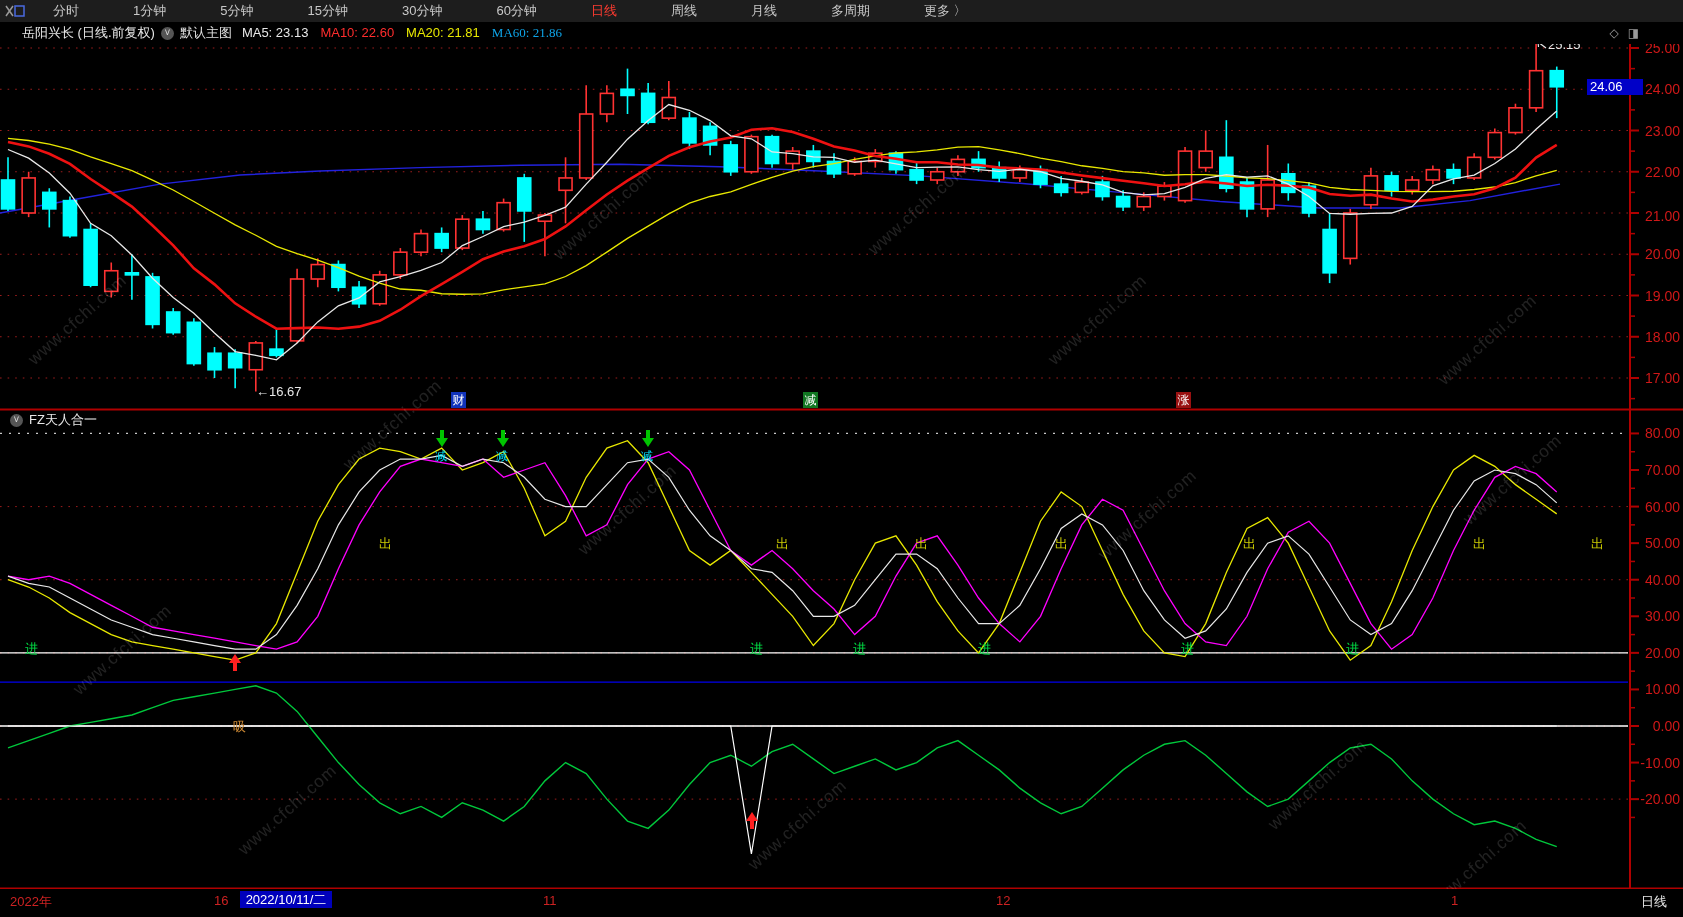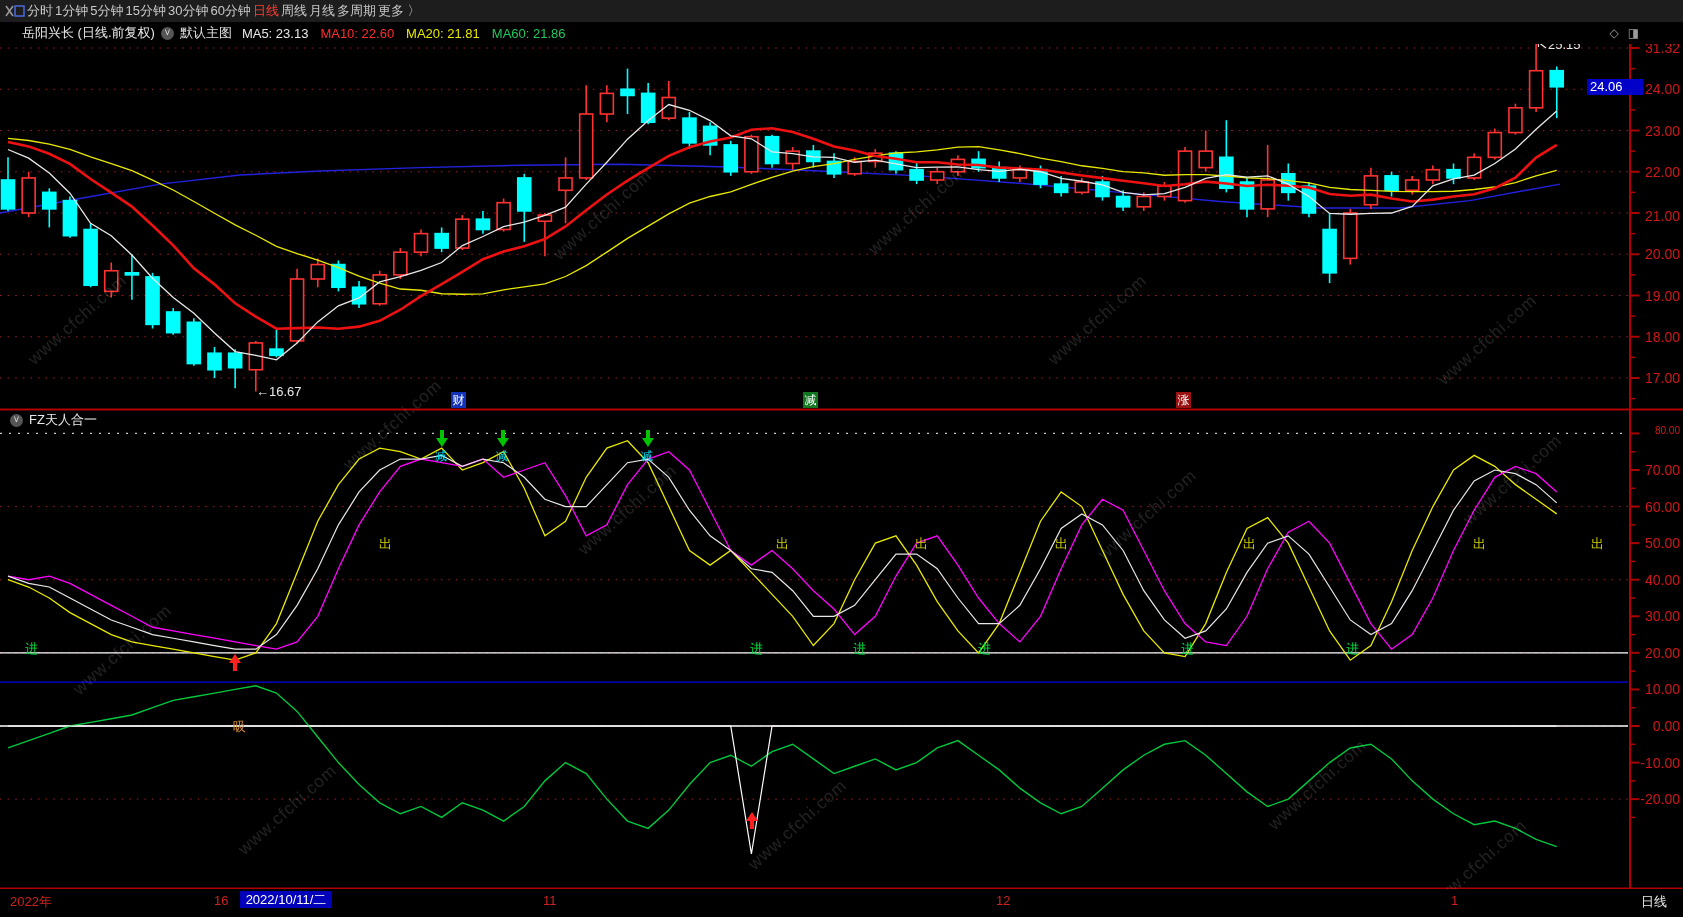--- a/index.html
+++ b/index.html
@@ -1,21 +1,21 @@
 <!DOCTYPE html>
 <html><head>
 <meta charset="utf-8">
 <style>
   html,body{margin:0;padding:0;background:#000;}
   #app{position:relative;width:1683px;height:917px;background:#000;overflow:hidden;
        font-family:"Liberation Sans","DejaVu Sans",sans-serif;}
   
   #topbar{position:absolute;left:0;top:0;width:1683px;height:22px;background:#1d1d1d;
           border-bottom:1px solid #000;display:flex;align-items:center;font-size:13px;color:#c8c8c8;z-index:5;}
-  #topbar .tab,#topbar .btn{padding:0 1px;cursor:default;white-space:nowrap;line-height:22px;}
+  #topbar .tab,#topbar .btn{padding:0 27px;cursor:default;white-space:nowrap;line-height:22px;}
   #topbar .active{color:#ff3b30;}
   #topbar-right{margin-left:auto;display:flex;}
   #app-icon{width:22px;height:16px;margin-left:4px;display:inline-block;}
   
   #infobar{position:absolute;left:0;top:22px;width:1683px;height:22px;background:#000;
            display:flex;align-items:center;font-size:13px;z-index:5;padding-left:16px;}
   #stock-title{color:#e8e8e8;margin-left:6px;}
   .circ-icon{width:13px;height:13px;border-radius:50%;background:#555;color:#ddd;font-size:10px;
              line-height:12px;text-align:center;margin:0 6px;display:inline-block;}
   #chart-style-label{color:#e0e0e0;margin-right:10px;}
@@ -77,21 +77,21 @@
   </div>
 
   <div id="infobar">
     <span id="stock-title">岳阳兴长 (日线.前复权)</span>
     <span class="circ-icon">˅</span>
     <span id="chart-style-label">默认主图</span>
     <span id="ma-fields" style="display:flex">
         <span class="ma-field" style="color: rgb(232, 232, 232);">MA5: 23.13</span>
         <span class="ma-field" style="color: rgb(255, 45, 45);">MA10: 22.60</span>
         <span class="ma-field" style="color: rgb(232, 232, 0);">MA20: 21.81</span>
-        <span class="ma-field" style="color: #22c55e;">MA60: 21.86</span>
+        <span class="ma-field" style="color: #0ea5e9; font-family: Liberation Serif, serif;">MA60: 21.86</span>
       </span>
     <span id="infobar-icons">
       <span>◇</span>
       <span>◨</span>
     </span>
   </div>
 
   <svg id="chart-svg" width="1683" height="917">
       <line x1="0" y1="378" x2="1628" y2="378" stroke="#9b1c1c" stroke-width="1" stroke-dasharray="1.6 6"></line>
       <line x1="0" y1="336.75" x2="1628" y2="336.75" stroke="#9b1c1c" stroke-width="1" stroke-dasharray="1.6 6"></line>
@@ -337,30 +337,30 @@
       <rect x="646" y="430" width="4" height="8" fill="#00c400"></rect>
       <path d="M642,438 h12 l-6,9 z" fill="#00c400"></path>
       <path d="M235,654 l-6,9 h12 z" fill="#ff2020"></path>
       <rect x="233" y="663" width="4" height="8" fill="#ff2020"></rect>
       <path d="M752,812 l-6,9 h12 z" fill="#ff2020"></path>
       <rect x="750" y="821" width="4" height="8" fill="#ff2020"></rect>
       <path d="M1546,48 L1538,42 M1538,42 l5,0.5 M1538,42 l0.5,5" stroke="#e8e8e8" stroke-width="1.2" fill="none"></path>
     </svg>
 
   <div id="overlay">
-      <div class="sig" style="left: 1634px; top: 40px; color: rgb(208, 24, 24); font-size: 14px; width: 46px; text-align: right;">31.32</div>
+      <div class="sig" style="left: 1634px; top: 40px; color: rgb(208, 24, 24); font-size: 14px; width: 46px; text-align: right;">25.00</div>
       <div class="sig" style="left: 1634px; top: 81.25px; color: rgb(208, 24, 24); font-size: 14px; width: 46px; text-align: right;">24.00</div>
       <div class="sig" style="left: 1634px; top: 122.5px; color: rgb(208, 24, 24); font-size: 14px; width: 46px; text-align: right;">23.00</div>
       <div class="sig" style="left: 1634px; top: 163.75px; color: rgb(208, 24, 24); font-size: 14px; width: 46px; text-align: right;">22.00</div>
       <div class="sig" style="left: 1634px; top: 208px; color: rgb(208, 24, 24); font-size: 14px; width: 46px; text-align: right;">21.00</div>
       <div class="sig" style="left: 1634px; top: 246.25px; color: rgb(208, 24, 24); font-size: 14px; width: 46px; text-align: right;">20.00</div>
       <div class="sig" style="left: 1634px; top: 287.5px; color: rgb(208, 24, 24); font-size: 14px; width: 46px; text-align: right;">19.00</div>
       <div class="sig" style="left: 1634px; top: 328.75px; color: rgb(208, 24, 24); font-size: 14px; width: 46px; text-align: right;">18.00</div>
       <div class="sig" style="left: 1634px; top: 370px; color: rgb(208, 24, 24); font-size: 14px; width: 46px; text-align: right;">17.00</div>
-      <div class="sig" style="left: 1634px; top: 425.44px; color: rgb(208, 24, 24); font-size: 10px; width: 46px; text-align: right;">80.00</div>
+      <div class="sig" style="left: 1634px; top: 425.44px; color: rgb(208, 24, 24); font-size: 14px; width: 46px; text-align: right;">80.00</div>
       <div class="sig" style="left: 1634px; top: 462.01px; color: rgb(208, 24, 24); font-size: 14px; width: 46px; text-align: right;">70.00</div>
       <div class="sig" style="left: 1634px; top: 498.58px; color: rgb(208, 24, 24); font-size: 14px; width: 46px; text-align: right;">60.00</div>
       <div class="sig" style="left: 1634px; top: 535.15px; color: rgb(208, 24, 24); font-size: 14px; width: 46px; text-align: right;">50.00</div>
       <div class="sig" style="left: 1634px; top: 571.72px; color: rgb(208, 24, 24); font-size: 14px; width: 46px; text-align: right;">40.00</div>
       <div class="sig" style="left: 1634px; top: 608.29px; color: rgb(208, 24, 24); font-size: 14px; width: 46px; text-align: right;">30.00</div>
       <div class="sig" style="left: 1634px; top: 644.86px; color: rgb(208, 24, 24); font-size: 14px; width: 46px; text-align: right;">20.00</div>
       <div class="sig" style="left: 1634px; top: 681.43px; color: rgb(208, 24, 24); font-size: 14px; width: 46px; text-align: right;">10.00</div>
       <div class="sig" style="left: 1634px; top: 718px; color: rgb(208, 24, 24); font-size: 14px; width: 46px; text-align: right;">0.00</div>
       <div class="sig" style="left: 1634px; top: 754.57px; color: rgb(208, 24, 24); font-size: 14px; width: 46px; text-align: right;">-10.00</div>
       <div class="sig" style="left: 1634px; top: 791.14px; color: rgb(208, 24, 24); font-size: 14px; width: 46px; text-align: right;">-20.00</div>

